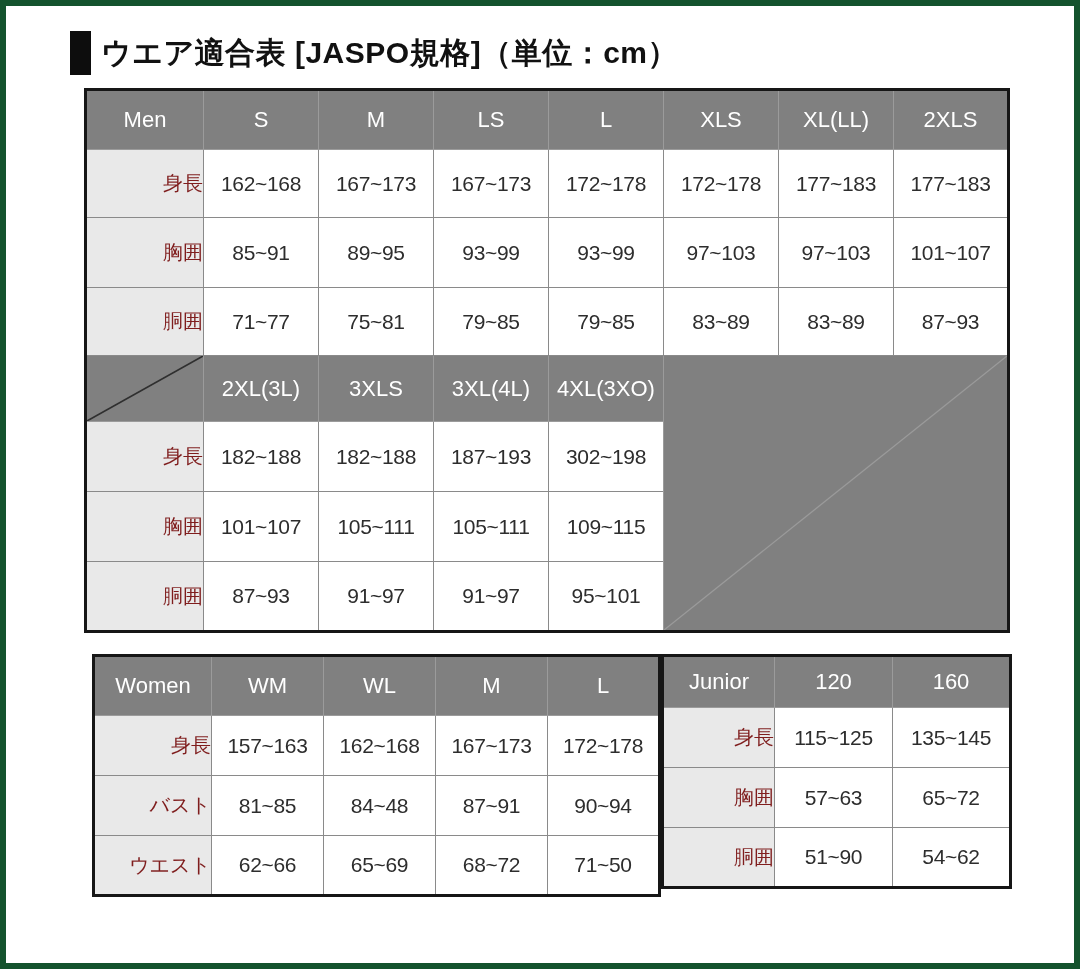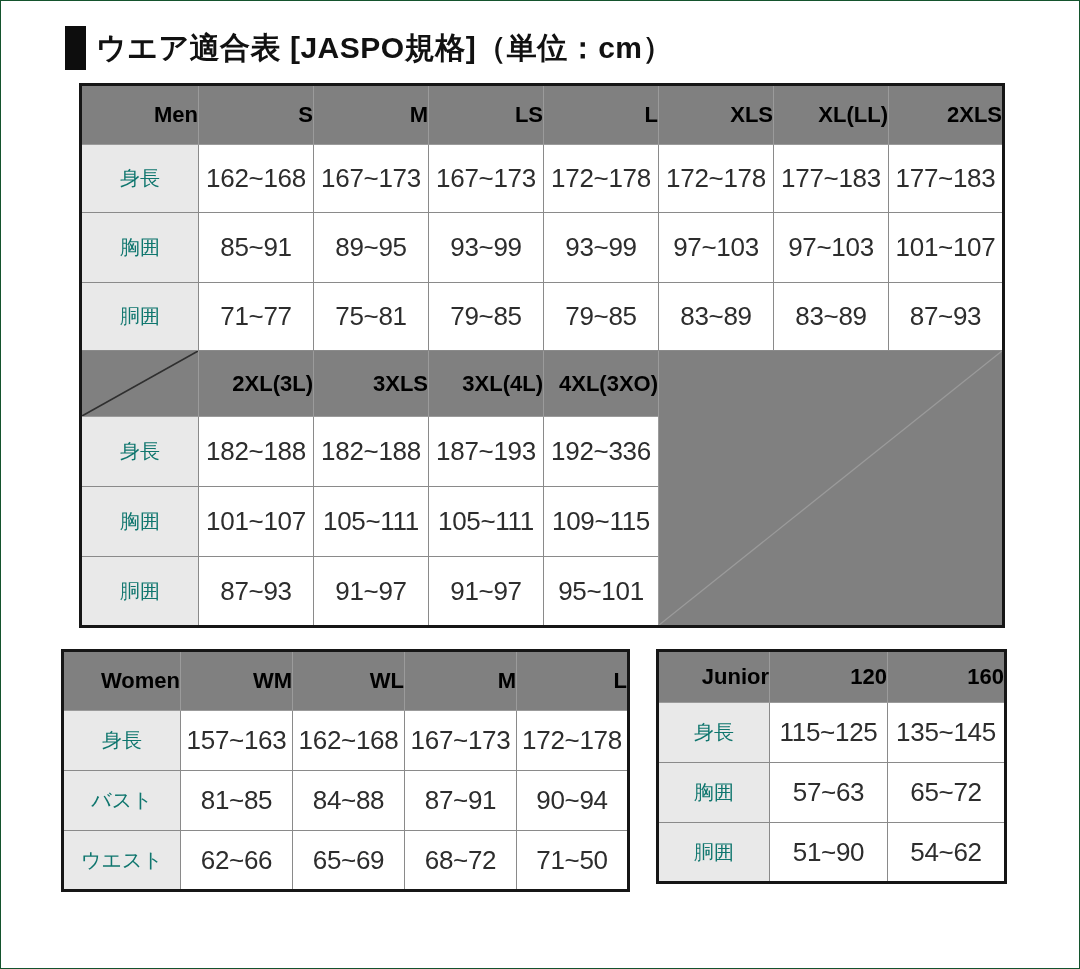--- a/index.html
+++ b/index.html
@@ -1,48 +1,48 @@
 <!DOCTYPE html>
 <html style="--men-accent: #3BA9C9; --women-accent: #F9679B; --junior-accent: #78DC28; --header-bg: #808080; --label-bg: #E9E9E9;"><head>
 <meta charset="utf-8">
 <style>
   html,body{margin:0;padding:0;}
   body{
     width:1080px;height:969px;position:relative;background:#ffffff;
     font-family:"Liberation Sans","DejaVu Sans",sans-serif;
     -webkit-font-smoothing:antialiased;
   }
-  .page{position:absolute;inset:0;background:#fff;overflow:hidden;border:1px solid #14532d;box-sizing:border-box;}
+  .page{position:absolute;inset:0;background:#fff;overflow:hidden;border:6px solid #14532d;box-sizing:border-box;}
 
   
   .title-row{position:absolute;left:64px;top:24px;height:46px;display:flex;align-items:center;}
   .title-bar{display:inline-block;width:21px;height:44px;background:#0d0d0d;margin-right:10px;}
   .page-title{font-size:30px;font-weight:bold;color:#111;letter-spacing:0.5px;white-space:nowrap;}
 
   
   table{border-collapse:collapse;table-layout:fixed;position:absolute;background:#fff;border:3px solid #161616;}
   td{border:1px solid #8a8a8a;text-align:center;vertical-align:middle;padding:0;overflow:hidden;}
 
-  tr.hdr td{background:var(--header-bg,#808080);color:#000000;font-weight:bold;font-size:22px;border-color:#9b9b9b;text-align:right;}
+  tr.hdr td{background:var(--header-bg,#808080);color:#ffffff;font-weight:normal;font-size:22px;border-color:#9b9b9b;}
   td.corner{font-size:22px;font-weight:bold;color:#111;}
   td.corner-men{background:var(--men-accent,#3BA9C9);}
   td.corner-women{background:var(--women-accent,#F9679B);}
   td.corner-junior{background:var(--junior-accent,#78DC28);}
 
-  td.rowlabel{background:var(--label-bg,#E9E9E9);color:#0f766e;font-size:20px;}
-  td.val{background:#fff;color:#2d2d2d;font-size:26px;letter-spacing:-0.3px;}
+  td.rowlabel{background:var(--label-bg,#E9E9E9);color:#7f1d1d;font-size:20px;text-align:right;}
+  td.val{background:#fff;color:#2d2d2d;font-size:21px;letter-spacing:-0.3px;}
 
   td.diag-small{background:var(--header-bg,#808080);position:relative;}
   td.diag-big{background:#ffffff;position:relative;}
   svg.diag{position:absolute;left:0;top:0;width:100%;height:100%;display:block;}
   svg.diag line.dark{stroke:#2f2f2f;stroke-width:1.6;}
   svg.diag line.light{stroke:#9a9a9a;stroke-width:1.3;}
 
   #men-table{left:78px;top:82px;width:925px;}
-  #women-table{left:60px;top:648px;width:567px;border-radius:17px;}
+  #women-table{left:86px;top:648px;width:567px;border-radius:17px;}
   #junior-table{left:655px;top:648px;width:348px;}
 
   
   .footnote{position:absolute;left:62px;top:912px;font-size:16px;color:#3a3a3a;white-space:nowrap;}
 </style>
 </head>
 <body>
 
 <div class="page">
 
@@ -117,21 +117,21 @@
         <svg class="diag" viewBox="0 0 100 100" preserveAspectRatio="none">
               <line class="light" x1="0" y1="100" x2="100" y2="0" vector-effect="non-scaling-stroke"></line>
             </svg>
       </td>
     </tr>
     <tr style="height:70px">
       <td class="rowlabel">身長</td>
       <td class="val">182~188</td>
       <td class="val">182~188</td>
       <td class="val">187~193</td>
-      <td class="val">192~336</td>
+      <td class="val">302~198</td>
     </tr>
     <tr style="height:70px">
       <td class="rowlabel">胸囲</td>
       <td class="val">101~107</td>
       <td class="val">105~111</td>
       <td class="val">105~111</td>
       <td class="val">109~115</td>
     </tr>
     <tr style="height:70px">
       <td class="rowlabel">胴囲</td>
@@ -162,21 +162,21 @@
     <tr style="height:60px">
       <td class="rowlabel">身長</td>
       <td class="val">157~163</td>
       <td class="val">162~168</td>
       <td class="val">167~173</td>
       <td class="val">172~178</td>
     </tr>
     <tr style="height:60px">
       <td class="rowlabel">バスト</td>
       <td class="val">81~85</td>
-      <td class="val">84~88</td>
+      <td class="val">84~48</td>
       <td class="val">87~91</td>
       <td class="val">90~94</td>
     </tr>
     <tr style="height:60px">
       <td class="rowlabel">ウエスト</td>
       <td class="val">62~66</td>
       <td class="val">65~69</td>
       <td class="val">68~72</td>
       <td class="val">71~50</td>
     </tr>

